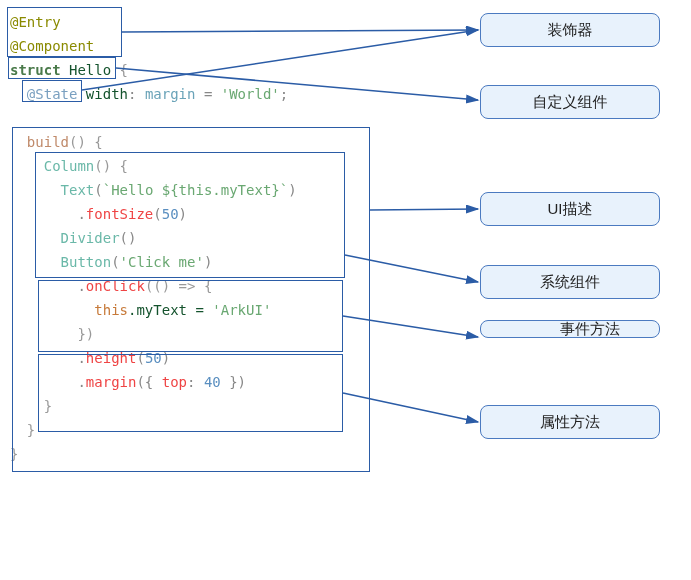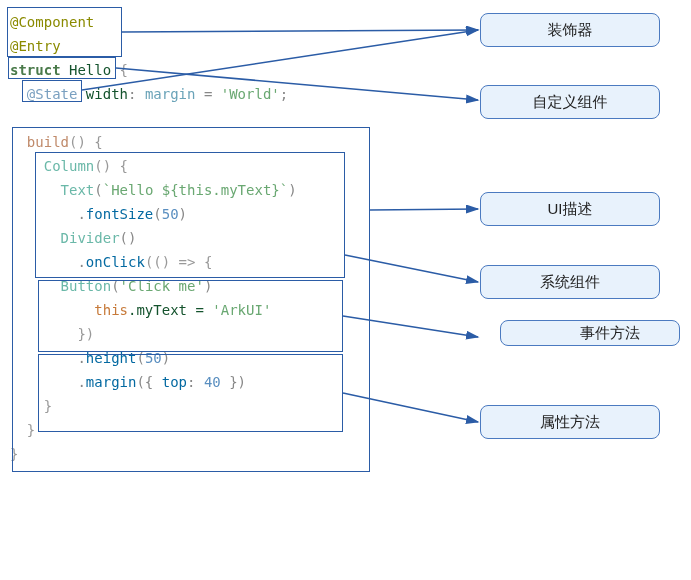--- a/index.html
+++ b/index.html
@@ -21,21 +21,21 @@
   .line { white-space: pre; height: 24px; }
   .kw-olive   { color: #8a8a00; }
   .kw-struct  { color: #4a7a4a; font-weight: bold; }
   .name       { color: #14532d; }
   .brace      { color: #999; }
   .at-state   { color: #7aa0c0; }
   .type       { color: #6aa3b8; }
   .str        { color: #6aa872; }
   .func       { color: #c08a6a; }
   .comp       { color: #6ab8a8; }
-  .prop       { color: #0369a1; }
+  .prop       { color: #ef4444; }
   .num        { color: #5a8fc0; }
   .punct      { color: #888; }
   .this       { color: #c77a3a; }
 
   .box {
     position: absolute;
     border: 1.5px solid #2b5ca6;
     background: transparent;
   }
   .label-box {
@@ -55,32 +55,32 @@
     position: absolute;
     left: 0; top: 0;
     width: 691px; height: 580px;
     pointer-events: none;
   }
 </style>
 </head>
 <body>
 
 <div class="code-area">
+  <div class="line"><span class="kw-olive">@Entry</span></div>
   <div class="line"><span class="kw-olive">@Component</span></div>
-  <div class="line"><span class="kw-olive">@Entry</span></div>
   <div class="line"><span class="kw-struct">struct</span><span class="name"> Hello</span><span class="brace"> {</span></div>
   <div class="line"><span class="at-state">  @State</span><span class="name"> width</span><span class="punct">: </span><span class="type">margin</span><span class="punct"> = </span><span class="str">'World'</span><span class="punct">;</span></div>
   <div class="line"></div>
   <div class="line"><span class="func">  build</span><span class="brace">() {</span></div>
   <div class="line"><span class="comp">    Column</span><span class="brace">() {</span></div>
   <div class="line"><span class="comp">      Text</span><span class="punct">(</span><span class="str">`Hello ${this.myText}`</span><span class="punct">)</span></div>
   <div class="line"><span class="punct">        .</span><span class="prop">fontSize</span><span class="punct">(</span><span class="num">50</span><span class="punct">)</span></div>
   <div class="line"><span class="comp">      Divider</span><span class="punct">()</span></div>
+  <div class="line"><span class="comp">      Button</span><span class="punct">(</span><span class="str">'Click me'</span><span class="punct">)</span></div>
   <div class="line"><span class="punct">        .</span><span class="prop">onClick</span><span class="brace">(() =&gt; {</span></div>
-  <div class="line"><span class="comp">      Button</span><span class="punct">(</span><span class="str">'Click me'</span><span class="punct">)</span></div>
   <div class="line"><span class="this">          this</span><span class="name">.myText = </span><span class="str">'ArkUI'</span></div>
   <div class="line"><span class="brace">        })</span></div>
   <div class="line"><span class="punct">        .</span><span class="prop">height</span><span class="punct">(</span><span class="num">50</span><span class="punct">)</span></div>
   <div class="line"><span class="punct">        .</span><span class="prop">margin</span><span class="punct">({ </span><span class="prop">top</span><span class="punct">: </span><span class="num">40</span><span class="punct"> })</span></div>
   <div class="line"><span class="brace">    }</span></div>
   <div class="line"><span class="brace">  }</span></div>
   <div class="line"><span class="brace">}</span></div>
 </div>
 
 <div class="box" style="left:7px; top:7px; width:115px; height:50px;"></div>
@@ -88,21 +88,21 @@
 <div class="box" style="left:22px; top:80px; width:60px; height:22px;"></div>
 <div class="box" style="left:12px; top:127px; width:358px; height:345px;"></div>
 <div class="box" style="left:35px; top:152px; width:310px; height:126px;"></div>
 <div class="box" style="left:38px; top:280px; width:305px; height:72px;"></div>
 <div class="box" style="left:38px; top:354px; width:305px; height:78px;"></div>
 
 <div class="label-box" style="left:480px; top:13px; width:180px; height:34px;">装饰器</div>
 <div class="label-box" style="left:480px; top:85px; width:180px; height:34px;">自定义组件</div>
 <div class="label-box" style="left:480px; top:192px; width:180px; height:34px;">UI描述</div>
 <div class="label-box" style="left:480px; top:265px; width:180px; height:34px;">系统组件</div>
-<div class="label-box" style="left:500px; top:320px; width:180px; height:26px;padding-left:40px;">事件方法</div>
+<div class="label-box" style="left:480px; top:320px; width:180px; height:18px;padding-left:40px;">事件方法</div>
 <div class="label-box" style="left:480px; top:405px; width:180px; height:34px;">属性方法</div>
 
 <svg class="overlay">
   <defs>
     <marker id="ah" markerWidth="10" markerHeight="10" refX="8" refY="3" orient="auto">
       <path d="M0,0 L9,3 L0,6 Z" fill="#2b5ca6"></path>
     </marker>
   </defs>
 
   <line x1="116" y1="68" x2="478" y2="100" stroke="#2b5ca6" stroke-width="1.5" marker-end="url(#ah)"></line>

